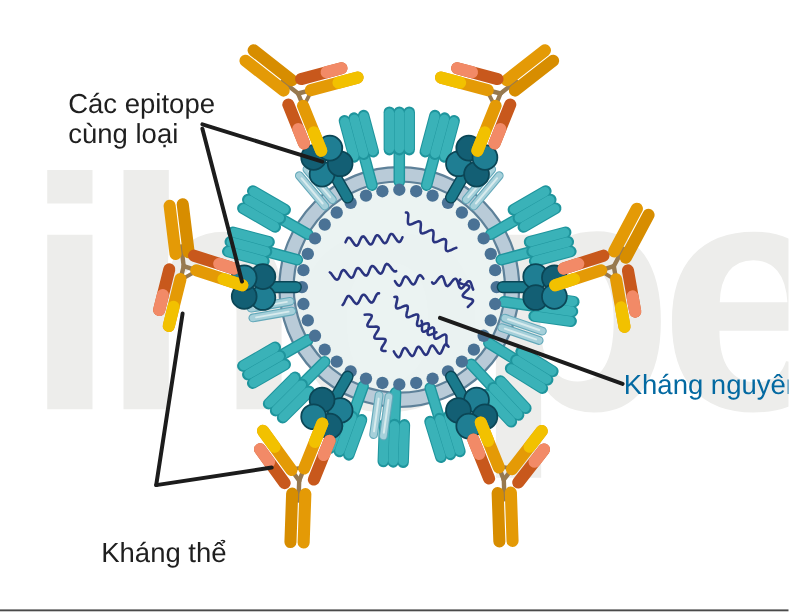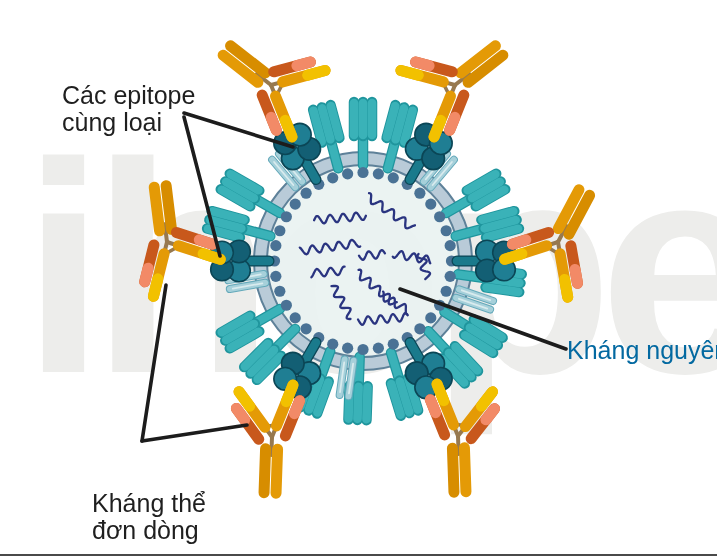--- a/index.html
+++ b/index.html
@@ -427,16 +427,15 @@
         <line x1="142" y1="441" x2="247" y2="425" stroke="#1c1c1c" stroke-width="3.6" stroke-linecap="round"></line>
         <line x1="400" y1="289" x2="566" y2="349" stroke="#1c1c1c" stroke-width="3.6" stroke-linecap="round"></line>
       </g>
     </svg>
   <div class="lbl lbl-epitope" style="color: rgb(31, 31, 31);">
     <div>Các epitope</div>
     <div>cùng loại</div>
   </div>
   <div class="lbl lbl-antibody" style="color: rgb(31, 31, 31);">
     <div>Kháng thể</div>
-    <div>đơn dòng</div>
   </div>
   <div class="lbl lbl-antigen" style="color: #0369a1;">Kháng nguyên</div>
 </div>
 
 </body></html>

